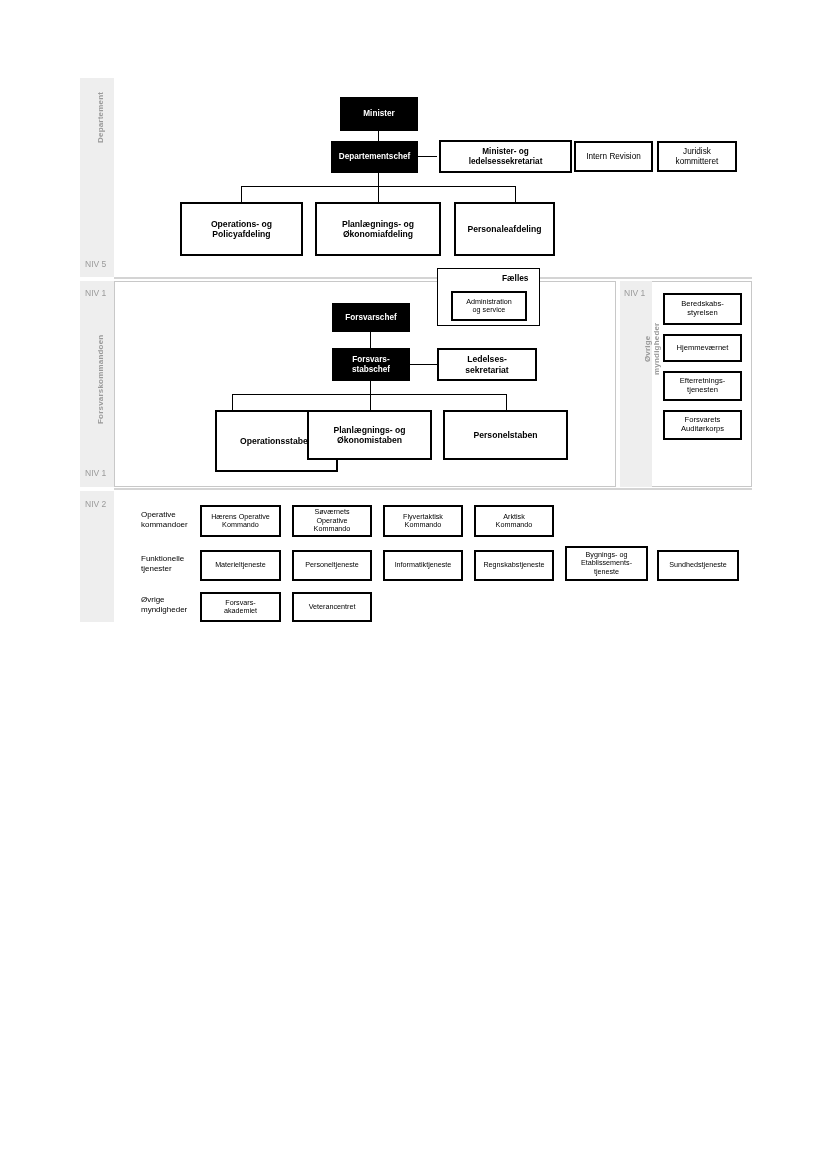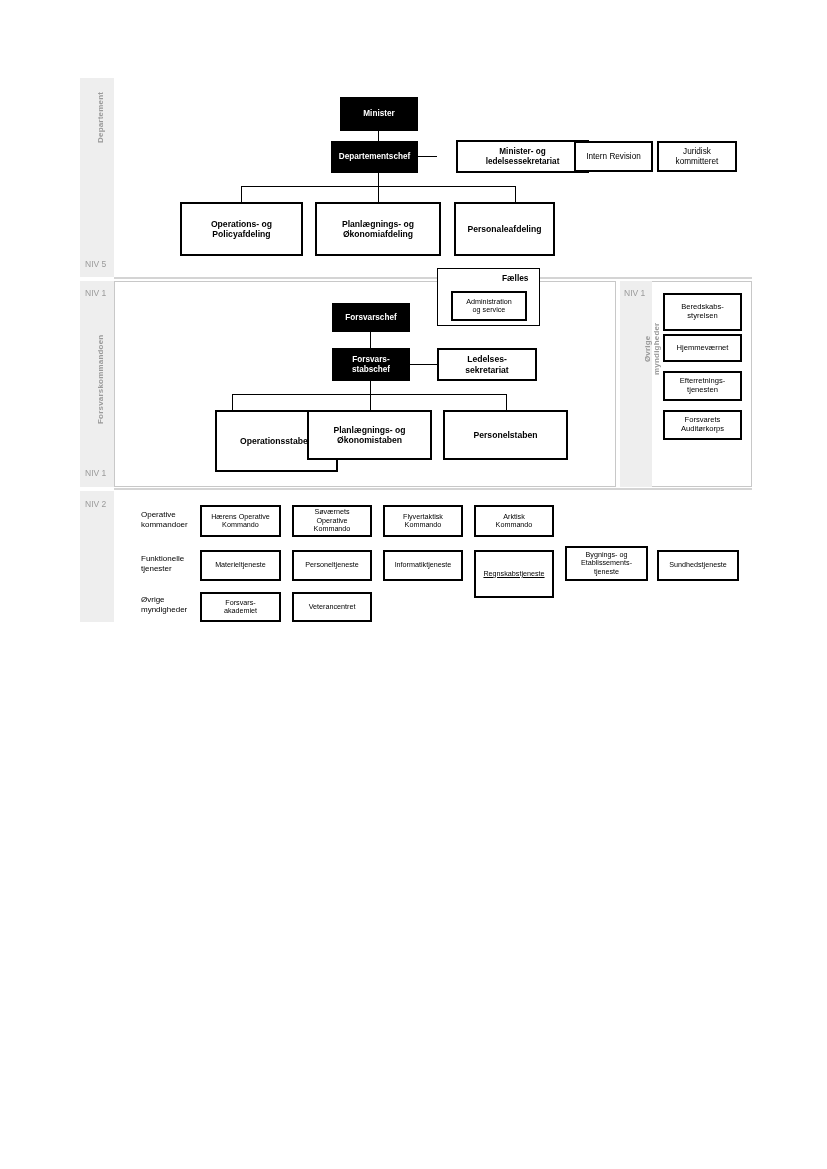--- a/index.html
+++ b/index.html
@@ -166,21 +166,21 @@
   <div class="ln ln-v" style="left:515px; top:186px; height:16px;"></div>
 
   <div class="node black" style="left:340px; top:97px; width:78px; height:34px;">
     <span class="txt f-bold s8">Minister</span>
   </div>
 
   <div class="node black" style="left:331px; top:141px; width:87px; height:32px;">
     <span class="txt f-bold s8">Departementschef</span>
   </div>
 
-  <div class="node" style="left:456px; top:140px; width:133px; height:33px;">
+  <div class="node" style="left:439px; top:140px; width:133px; height:33px;">
     <span class="txt f-bold s8">Minister- og
 ledelsessekretariat</span>
   </div>
 
   <div class="node" style="left:574px; top:141px; width:79px; height:31px;">
     <span class="txt s8">Intern Revision</span>
   </div>
 
   <div class="node" style="left:657px; top:141px; width:80px; height:31px;">
     <span class="txt s8">Juridisk
@@ -235,21 +235,21 @@
 
   <div class="node" style="left:307px; top:410px; width:125px; height:50px;">
     <span class="txt f-bold s85">Planlægnings- og
 Økonomistaben</span>
   </div>
 
   <div class="node" style="left:443px; top:410px; width:125px; height:50px;">
     <span class="txt f-bold s85">Personelstaben</span>
   </div>
 
-  <div class="node" style="left:663px; top:293px; width:79px; height:38px;">
+  <div class="node" style="left:663px; top:293px; width:79px; height:32px;">
     <span class="txt s75">Beredskabs-
 styrelsen</span>
   </div>
   <div class="node" style="left:663px; top:334px; width:79px; height:28px;">
     <span class="txt s75">Hjemmeværnet</span>
   </div>
   <div class="node" style="left:663px; top:371px; width:79px; height:30px;">
     <span class="txt s75">Efterretnings-
 tjenesten</span>
   </div>
@@ -285,21 +285,21 @@
 
   <div class="node" style="left:200px; top:550px; width:81px; height:31px;justify-content:center;">
     <span class="txt s7">Materieltjeneste</span>
   </div>
   <div class="node" style="left:292px; top:550px; width:80px; height:31px;">
     <span class="txt s7">Personeltjeneste</span>
   </div>
   <div class="node" style="left:383px; top:550px; width:80px; height:31px;">
     <span class="txt s7">Informatiktjeneste</span>
   </div>
-  <div class="node" style="left:474px; top:550px; width:80px; height:48px;text-decoration:underline;">
+  <div class="node" style="left:474px; top:550px; width:80px; height:31px;">
     <span class="txt s7">Regnskabstjeneste</span>
   </div>
   <div class="node" style="left:565px; top:546px; width:83px; height:35px;">
     <span class="txt s7">Bygnings- og
 Etablissements-
 tjeneste</span>
   </div>
   <div class="node" style="left:657px; top:550px; width:82px; height:31px;">
     <span class="txt s7">Sundhedstjeneste</span>
   </div>

